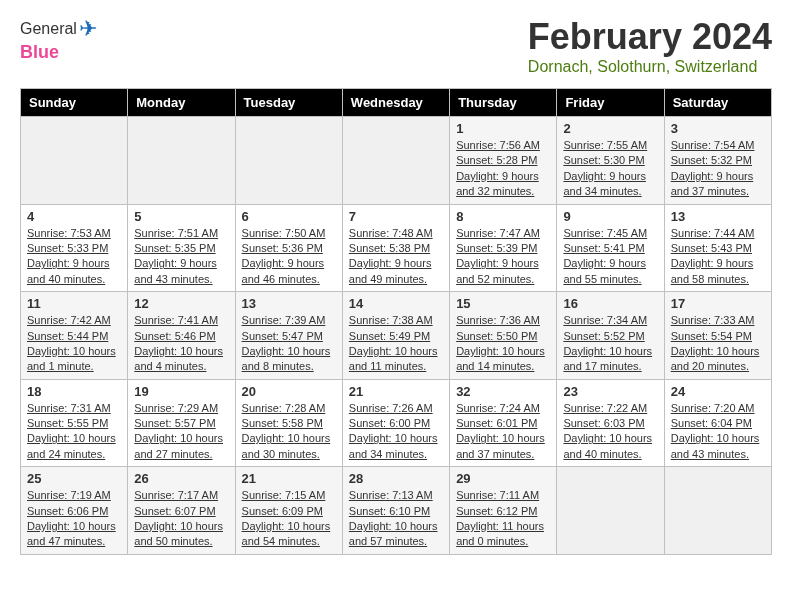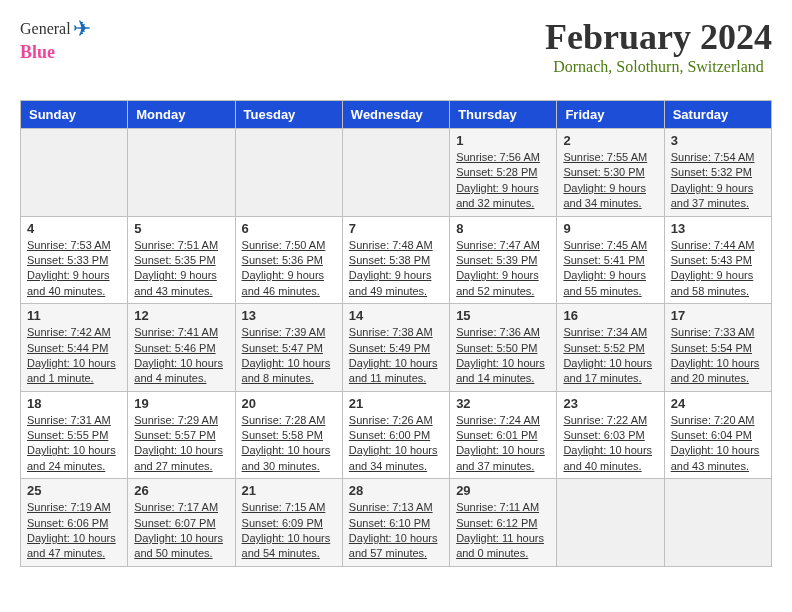--- a/index.html
+++ b/index.html
@@ -1,27 +1,27 @@
 <!DOCTYPE html>
 <html><head>
   <meta charset="utf-8">
   <style>
     * { box-sizing: border-box; margin: 0; padding: 0; }
     body { font-family: Arial, sans-serif; background: #fff; width: 792px; min-height: 612px; }
     .container { padding: 16px 20px; }
-    .header-area { display: flex; align-items: flex-start; justify-content: space-between; margin-bottom: 24px; font-family: Liberation Serif, serif; }
+    .header-area { display: flex; align-items: flex-start; justify-content: space-between; margin-bottom: 12px; }
     .logo { display: flex; align-items: center; }
     .logo-general { color: #333; }
     .logo-blue { color: #ec4899; }
     .logo-icon { color: #1a6bb5; font-size: 22px; margin-left: 2px; }
-    .title-area { text-align: center; }
+    .title-area { text-align: left; }
     .calendar-title { font-size: 36px; font-weight: bold; color: #333; }
     .calendar-subtitle { font-size: 16px; color: #4d7c0f; }
     .calendar { width: 100%; border-collapse: collapse; }
-    .calendar th { background-color: #1d4ed8; color: #fff; text-align: left; padding: 6px 8px; font-size: 13px; border: 1px solid #c0c0c0; }
+    .calendar th { background-color: #000000; color: #fff; text-align: left; padding: 6px 8px; font-size: 13px; border: 1px solid #c0c0c0; }
     .calendar td { vertical-align: top; padding: 4px 6px; border: 1px solid #c0c0c0; width: calc(100%/7); min-height: 70px; font-size: 11px; color: #333; background: #fff; }
     .calendar td.empty { background: #f9f9f9; }
     .day-num { font-size: 13px; font-weight: bold; margin-bottom: 2px; }
     .day-info { font-size: 11px; line-height: 1.4; color: #333; text-decoration: underline; }
     .row-shade td { background: #f5f5f5; }
     .row-shade td.empty { background: #f0f0f0; }
   </style>
 </head>
 <body>
 

